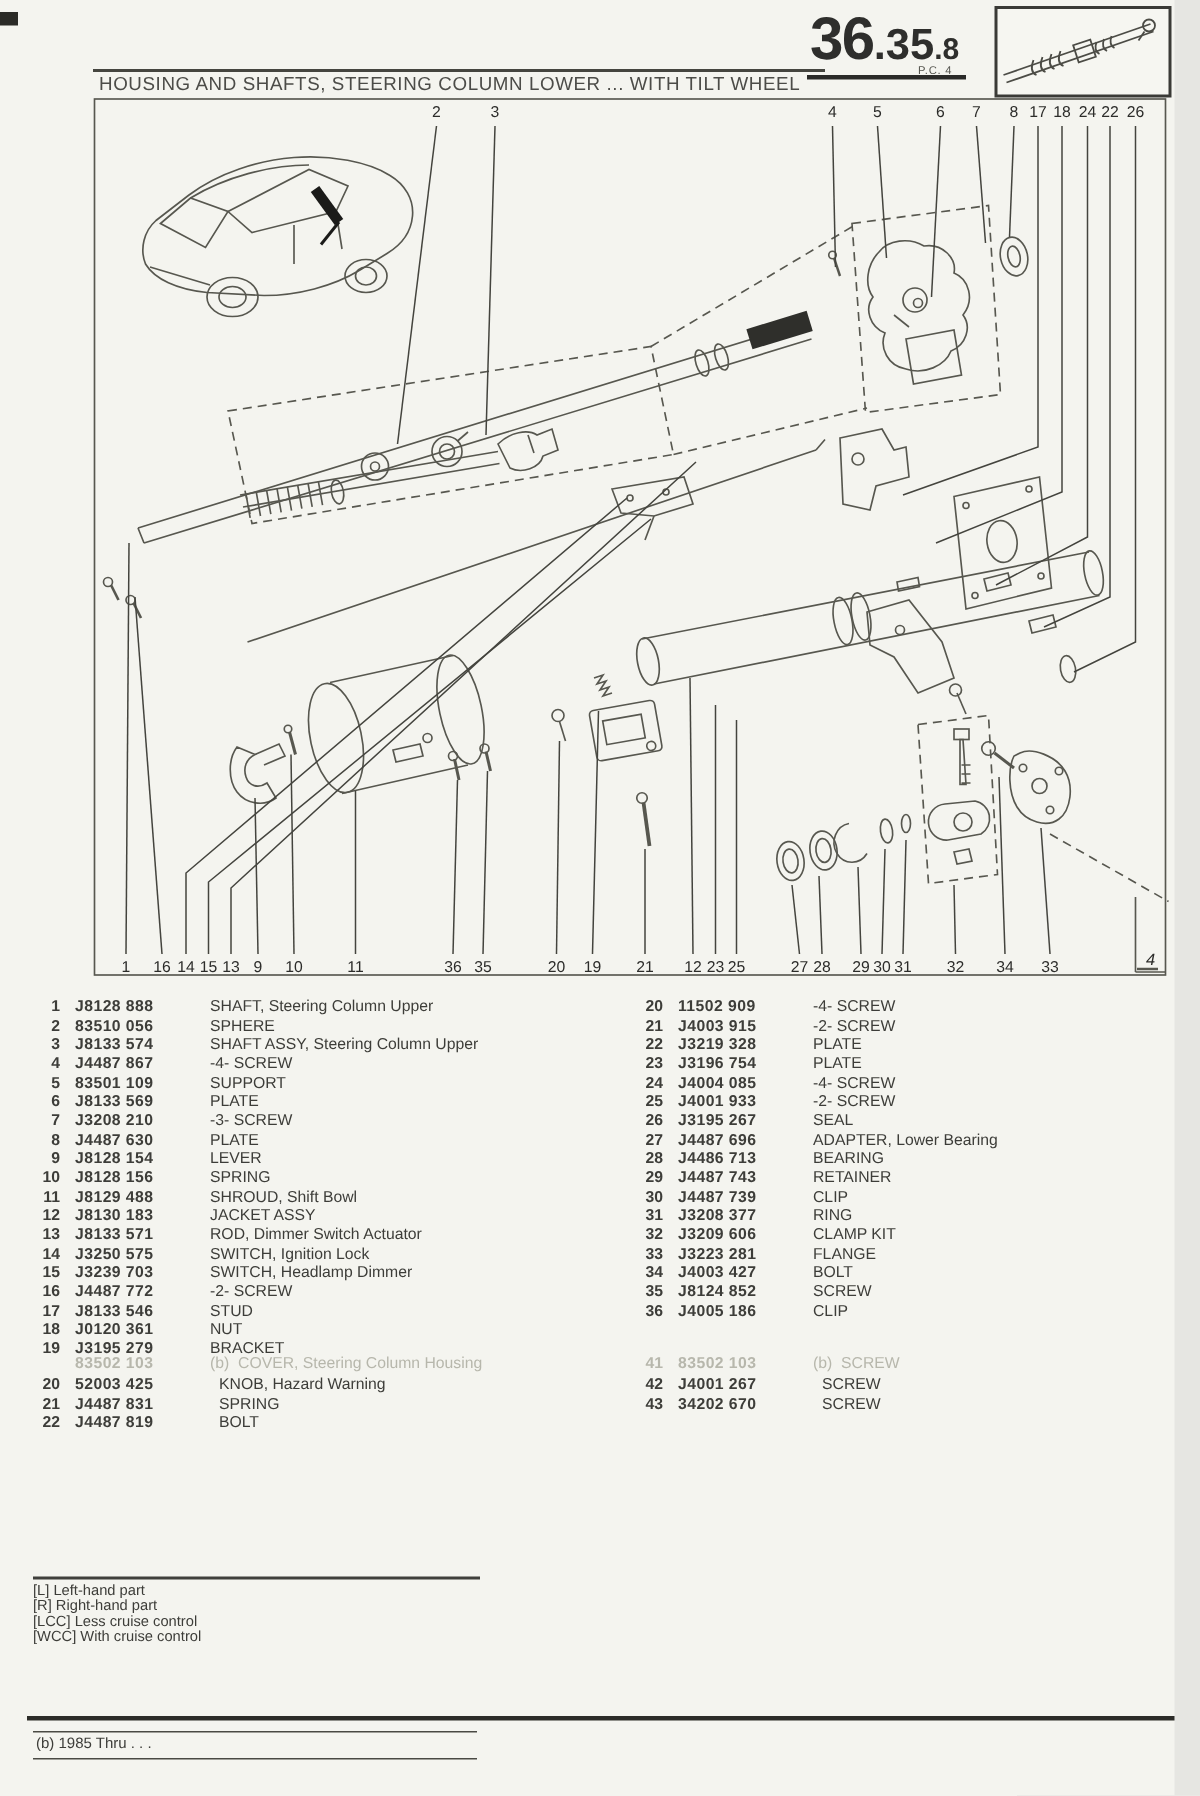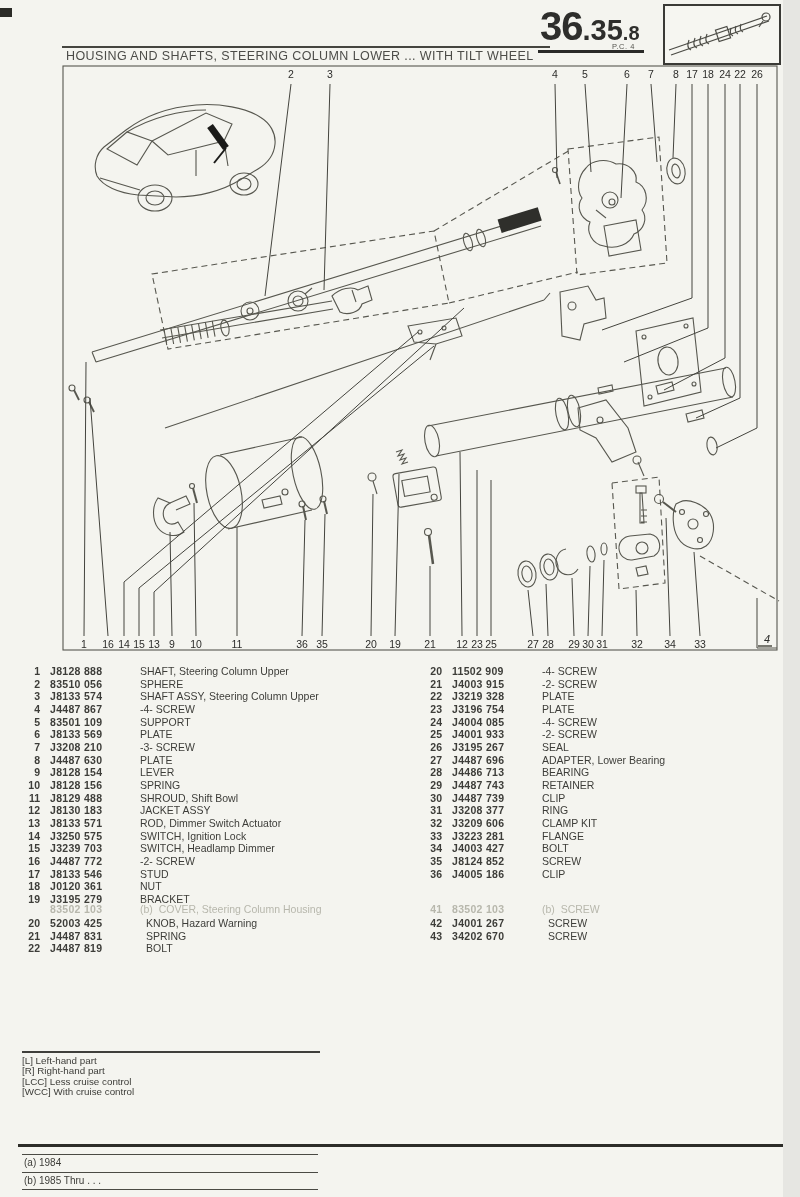--- a/index.html
+++ b/index.html
@@ -597,19 +597,18 @@
 
       <div>[LCC] Less cruise control</div>
 
       <div>[WCC] With cruise control</div>
 
   </div>
 
   <div class="longline"></div>
   <div class="footblock">
 
-      <div>(a) 1984</div>
 
       <div>(b) 1985 Thru . . .</div>
 
   </div>
 
 </div>
 
 </body></html>

